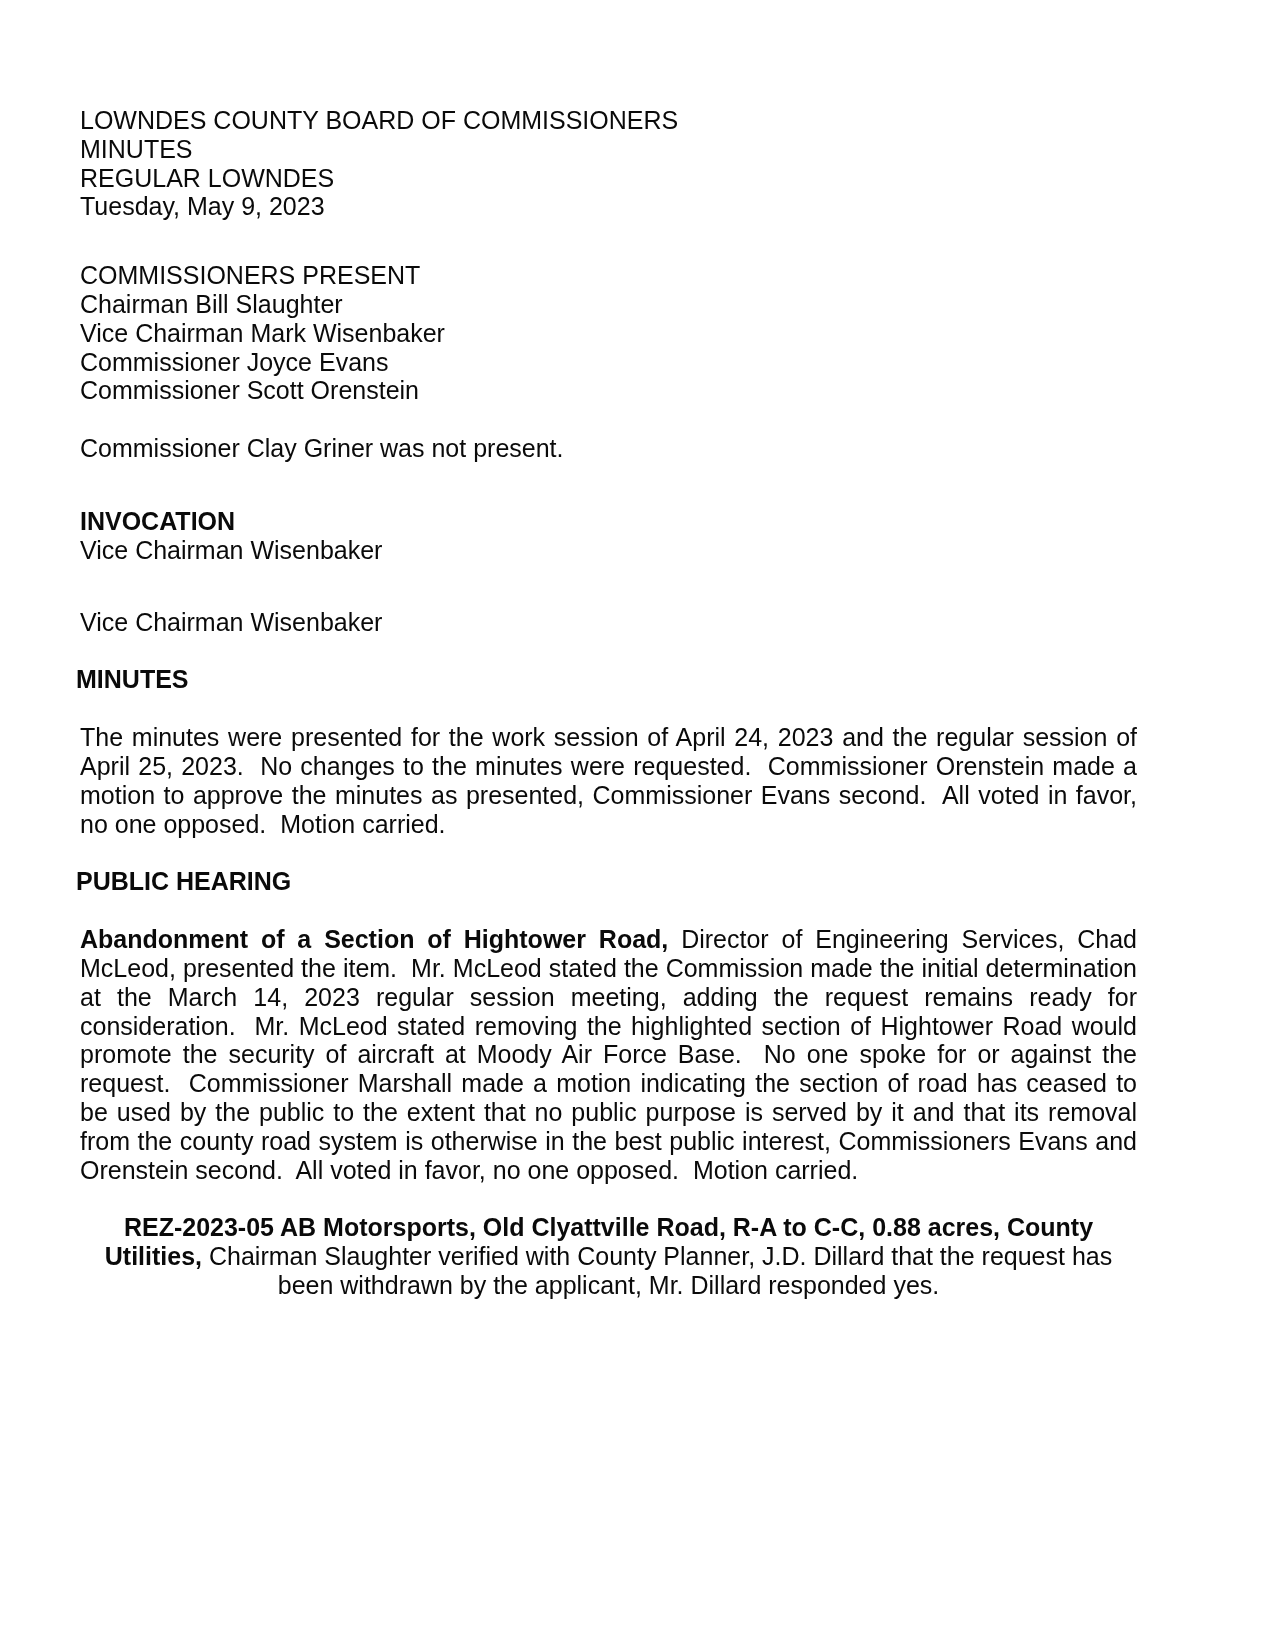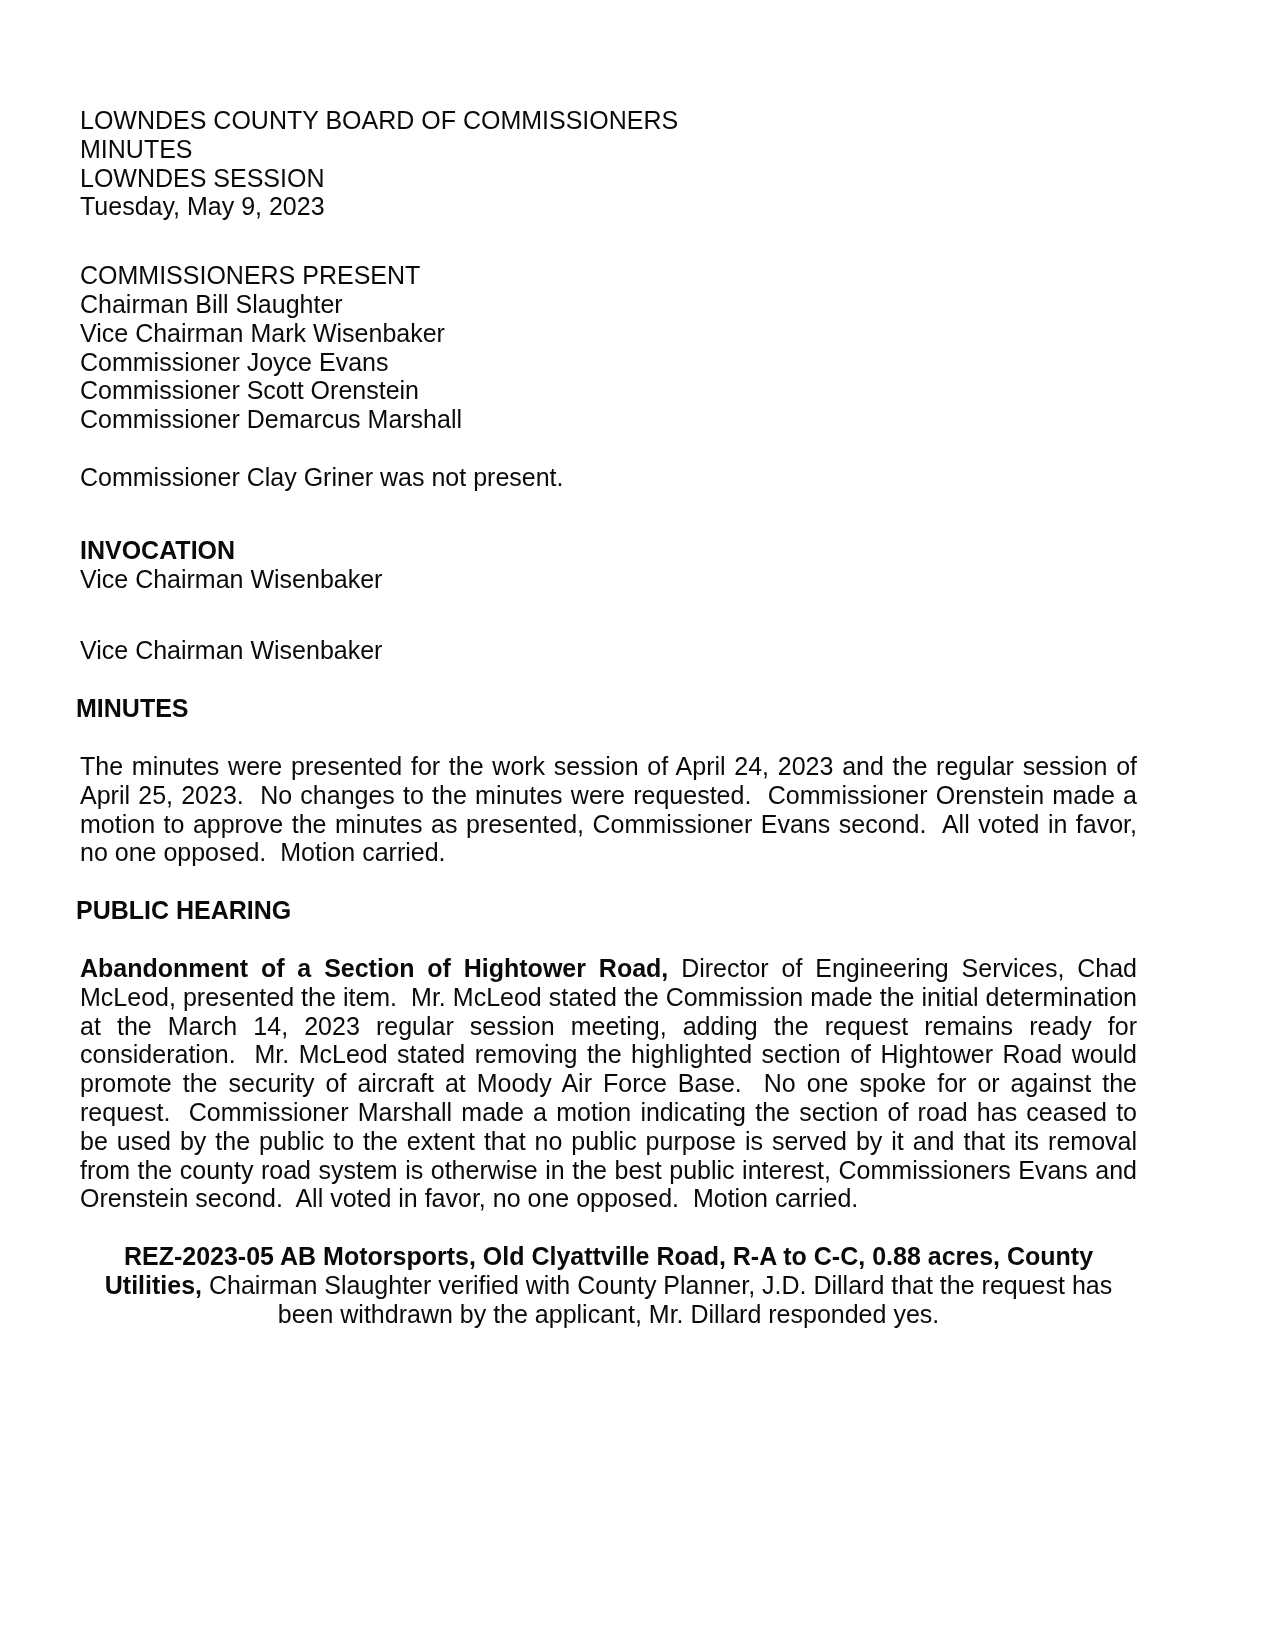--- a/index.html
+++ b/index.html
@@ -43,31 +43,30 @@
   }
 </style>
 </head>
 <body>
 
 <div class="page">
 
   <div class="doc-title">
     <div class="line">LOWNDES COUNTY BOARD OF COMMISSIONERS</div>
     <div class="line">MINUTES</div>
-    <div class="line">LOWNDES SESSION</div>
+    <div class="line">REGULAR LOWNDES</div>
     <div class="line">Tuesday, May 9, 2023</div>
   </div>
 
   <div class="block gap-hdr">
     <div class="line">COMMISSIONERS PRESENT</div>
     <div class="line">Chairman Bill Slaughter</div>
     <div class="line">Vice Chairman Mark Wisenbaker</div>
     <div class="line">Commissioner Joyce Evans</div>
     <div class="line">Commissioner Scott Orenstein</div>
-    <div class="line">Commissioner Demarcus Marshall</div>
   </div>
 
   <p class="line gap-1">Commissioner Clay Griner was not present.</p>
 
 
   <div class="block gap-1">
     <div class="line bold">INVOCATION</div>
     <div class="line">Vice Chairman Wisenbaker</div>
   </div>
 

